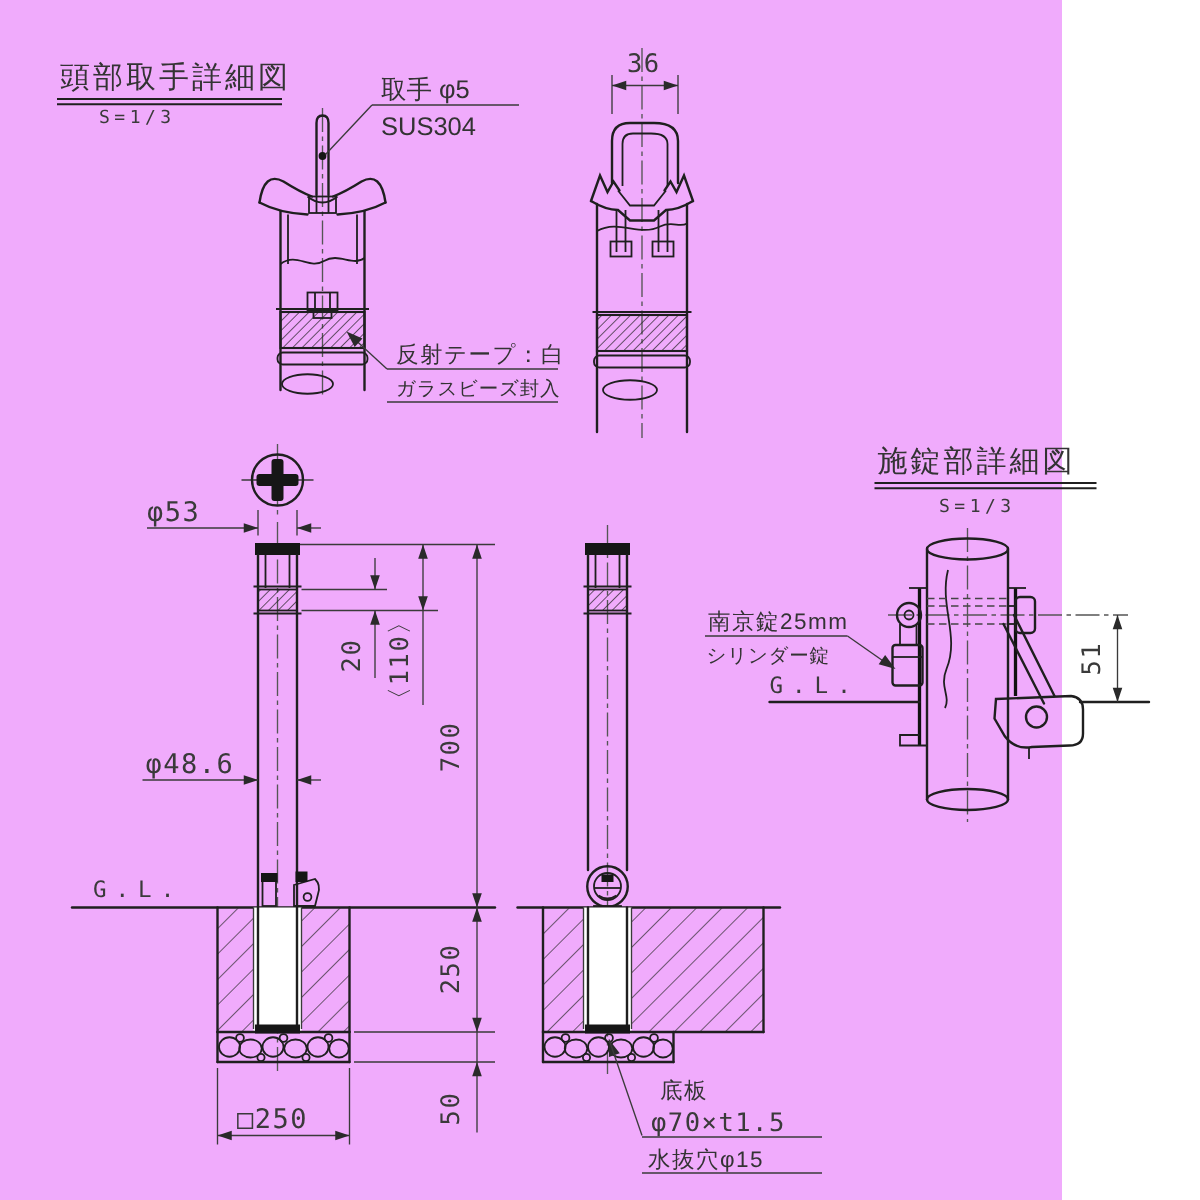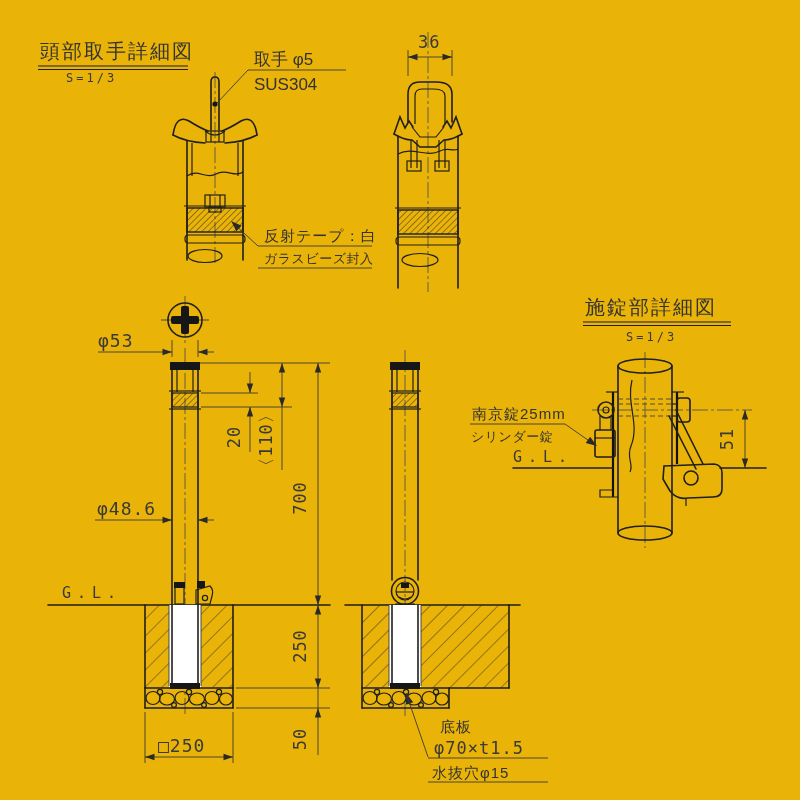--- a/index.html
+++ b/index.html
@@ -1,16 +1,16 @@
 <!DOCTYPE html>
 <html><head>
 <meta charset="utf-8">
 <style>
   html,body{margin:0;padding:0;background:#ffffff;}
-  .stage{width:800px;height:800px;position:relative;background:#eab308;}
+  .stage{width:708px;height:800px;position:relative;background:#f0abfc;}
   svg{display:block;}
   
   .ol{stroke:#1f1f1f;stroke-width:1.6;fill:none;stroke-linecap:round;}
   .ol2{stroke:#1f1f1f;stroke-width:1.2;fill:none;}
   .hv{stroke:#111;stroke-width:2.2;fill:none;}
   .tl{stroke:#3a3a3a;stroke-width:0.9;fill:none;}
   .cl{stroke:#555;stroke-width:0.9;fill:none;stroke-dasharray:16 3 3 3;}
   .hid{stroke:#444;stroke-width:0.9;fill:none;stroke-dasharray:5 3;}
   .arr{fill:#2a2a2a;stroke:none;}
   .blk{fill:#161616;stroke:none;}

